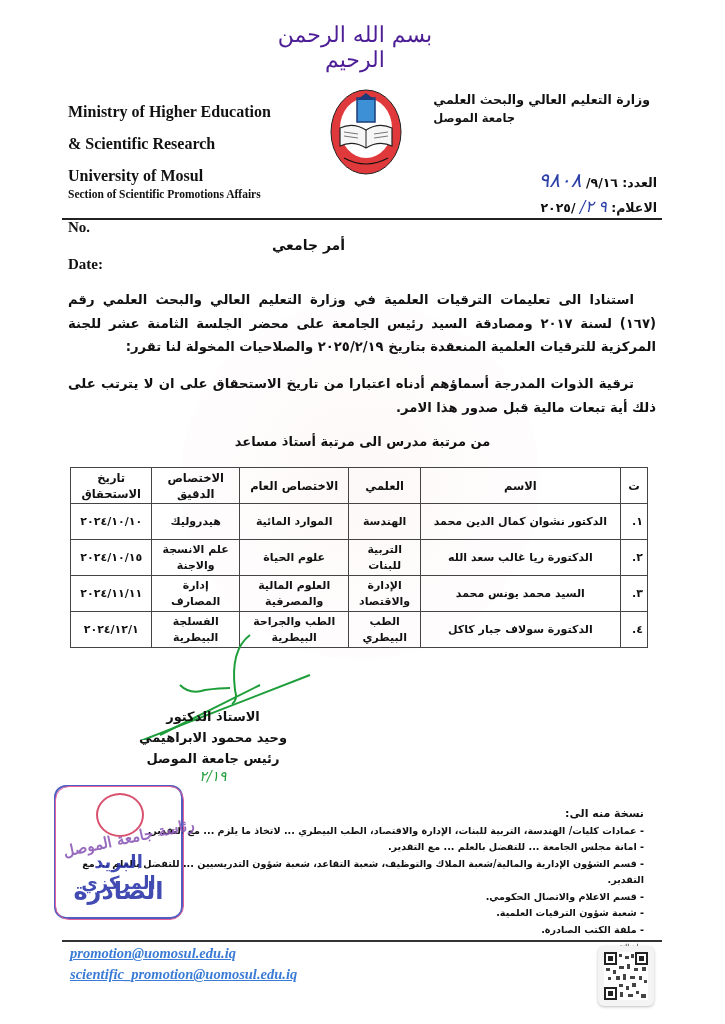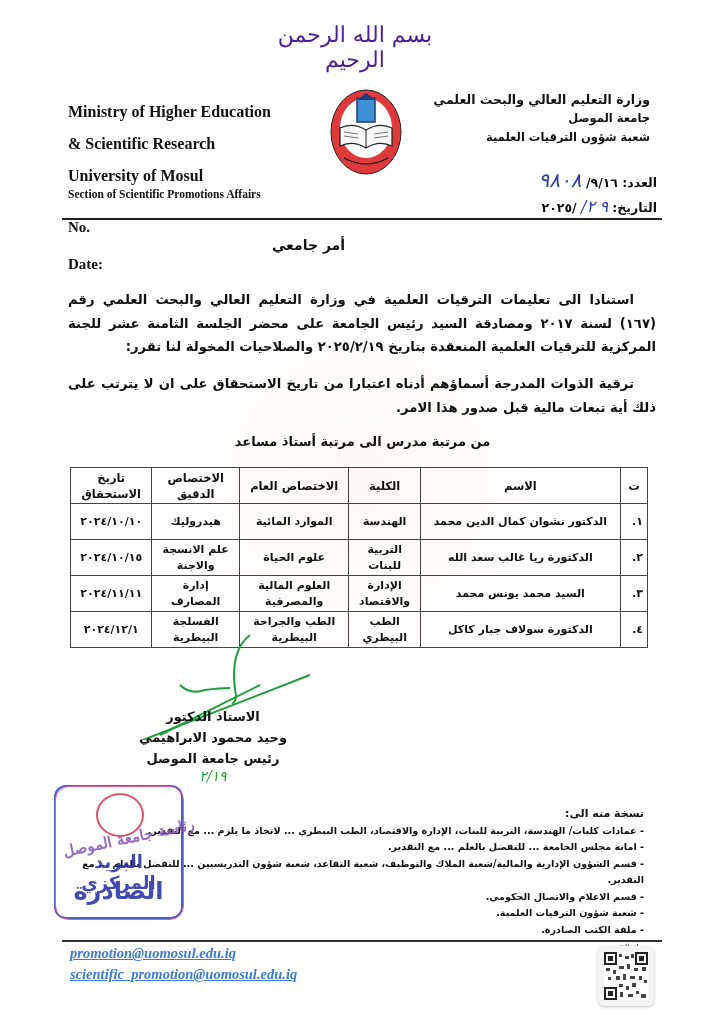--- a/index.html
+++ b/index.html
@@ -9,21 +9,21 @@
   }
   .abs { position: absolute; }
   .basmala {
     left: 255px; top: 22px; width: 200px; text-align: center;
     font-family: "DejaVu Serif", serif; font-size: 22px; color: #4c1d95; letter-spacing: 1px;
   }
   .en-head { left: 68px; top: 90px; font-family: "Liberation Serif", serif; font-weight: bold; color: #111; }
   .en-head .l { font-size: 16px; line-height: 20px; margin-top: 12px; }
   .en-head .s { font-size: 11.5px; line-height: 16px; }
   .en-head .nd { font-size: 15px; line-height: 23px; margin-top: 14px; }
-  .ar-head { right: 75px; top: 90px; direction: rtl; text-align: right; font-weight: bold; font-size: 11.5px; line-height: 19px; }
+  .ar-head { right: 75px; top: 90px; direction: rtl; text-align: left; font-weight: bold; font-size: 11.5px; line-height: 19px; }
   .ar-head .first { font-size: 12.5px; }
   .ar-meta { right: 68px; top: 168px; direction: rtl; font-weight: bold; font-size: 12.5px; line-height: 24px; text-align: right; }
   .hand { color: #2b3fa6; font-family: "DejaVu Serif", serif; font-weight: normal; font-style: italic; }
   .logo { left: 330px; top: 88px; width: 72px; height: 88px; }
   .rule { left: 62px; width: 600px; height: 2px; background: #222; }
   .title { left: 0; width: 617px; top: 237px; text-align: center; font-weight: bold; font-size: 14px; direction: rtl; }
   .para { left: 68px; width: 588px; direction: rtl; text-align: justify; font-weight: bold; font-size: 13.2px; line-height: 23.5px; }
   .para .indent { display: inline-block; width: 22px; }
   .subtitle { left: 0; width: 725px; top: 434px; text-align: center; font-weight: bold; font-size: 13px; direction: rtl; }
   table.promo {
@@ -78,31 +78,30 @@
     <path d="M10 40 Q23 34 36 42 Q49 34 62 40 L62 58 Q49 52 36 60 Q23 52 10 58 Z" fill="#f6f6f6" stroke="#222" stroke-width="1.2"></path>
     <line x1="36" y1="42" x2="36" y2="60" stroke="#222" stroke-width="1"></line>
     <path d="M14 44 l14 2 M14 48 l14 2 M44 46 l14 -2 M44 50 l14 -2" stroke="#555" stroke-width="0.8"></path>
     <path d="M14 70 Q36 82 58 70" stroke="#111" stroke-width="1.2" fill="none"></path>
   </svg>
 </div>
 
 <div class="abs ar-head">
   <div class="first">وزارة التعليم العالي والبحث العلمي</div>
   <div>جامعة الموصل</div>
-  <div>شعبة شؤون الترقيات العلمية</div>
 </div>
 
 <div class="abs ar-meta">
   <div>
     <span>العدد:</span>
     <span>٩/١٦/</span>
     <span class="hand" style="font-size:20px;">٩٨٠٨</span>
   </div>
   <div>
-    <span>التاريخ:</span>
+    <span>الاعلام:</span>
     <span class="hand" style="font-size:16px;">٩</span>
     <span class="hand" style="font-size:16px;">٢/</span>
     <span>/٢٠٢٥</span>
   </div>
 </div>
 
 <div class="abs rule" style="top:218px;"></div>
 
 <div class="abs title">أمر جامعي</div>
 
@@ -114,21 +113,21 @@
   <span class="indent"></span><span>ترقية الذوات المدرجة أسماؤهم أدناه اعتبارا من تاريخ الاستحقاق على ان لا يترتب على ذلك أية تبعات مالية قبل صدور هذا الامر.</span>
 </div>
 
 <div class="abs subtitle">من مرتبة مدرس الى مرتبة أستاذ مساعد</div>
 
 <table class="promo">
   <thead>
     <tr>
       <th>ت</th>
       <th style="width:190px;">الاسم</th>
-      <th style="width:62px;">الكلية</th>
+      <th style="width:62px;">العلمي</th>
       <th style="width:100px;">الاختصاص العام</th>
       <th style="width:78px;">الاختصاص الدقيق</th>
       <th style="width:72px;">تاريخ الاستحقاق</th>
     </tr>
   </thead>
   <tbody>
     <tr>
       <td class="num">١.</td>
       <td>الدكتور نشوان كمال الدين محمد</td>
       <td>الهندسة</td>

